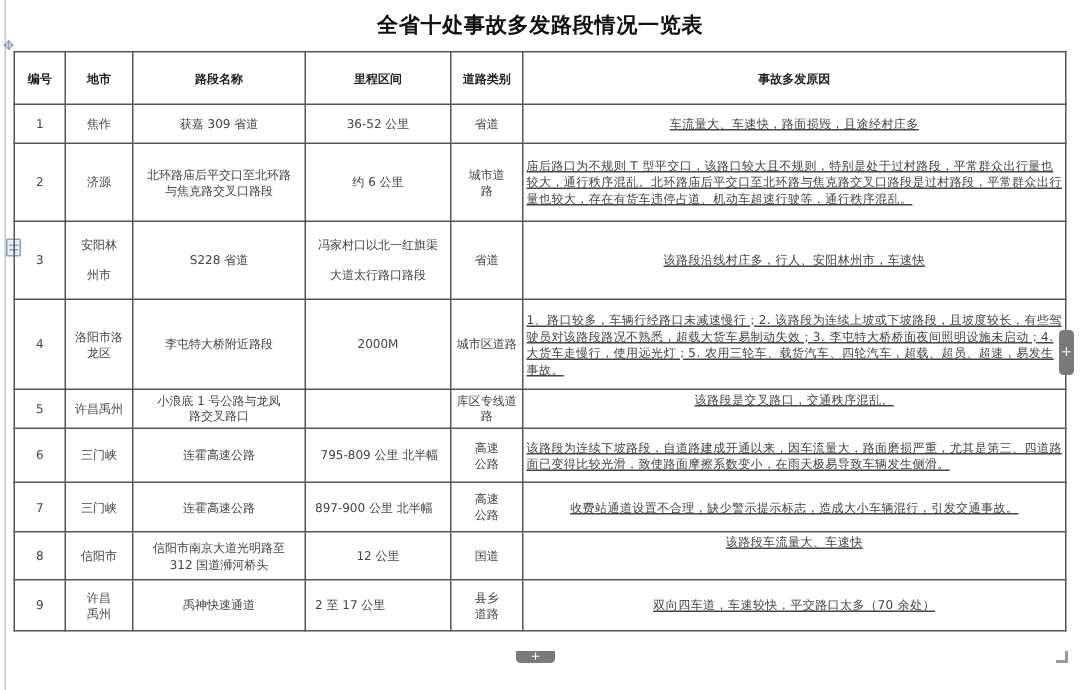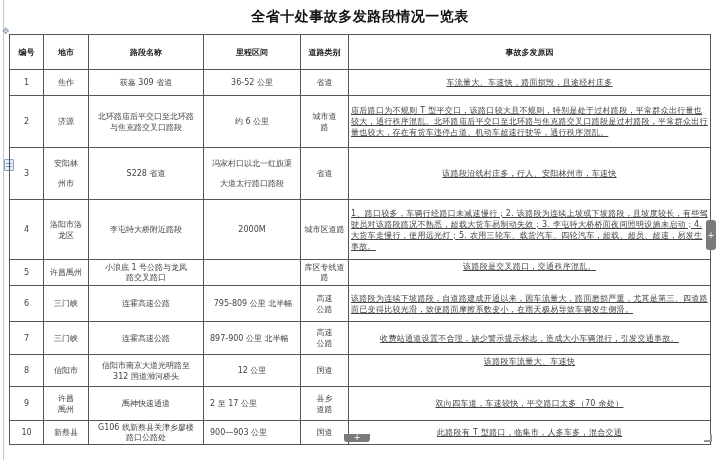--- a/index.html
+++ b/index.html
@@ -148,26 +148,18 @@
       <td class="reason c" style="vertical-align:top">该路段车流量大、车速快</td>
     </tr>
     <tr style="height:34px">
       <td>9</td>
       <td style="padding:0 12px">许昌禹州</td>
       <td>禹神快速通道</td>
       <td style="text-align:left;padding-left:6px">2 至 17 公里</td>
       <td style="padding:0 12px">县乡道路</td>
       <td class="reason c">双向四车道，车速较快，平交路口太多（70 余处）</td>
     </tr>
-    <tr style="height:24px">
-      <td>10</td>
-      <td>新蔡县</td>
-      <td style="padding:0 6px;line-height:10px">G106 线新蔡县关津乡廖楼路口公路处</td>
-      <td style="text-align:left;padding-left:6px">900—903 公里</td>
-      <td>国道</td>
-      <td class="reason c">此路段有 T 型路口，临集市，人多车多，混合交通</td>
-    </tr>
   </tbody>
 </table>
 
 <div class="side-handle">+</div>
 <div class="bottom-handle">+</div>
 <div class="resize-corner"></div>
 
 </body></html>

